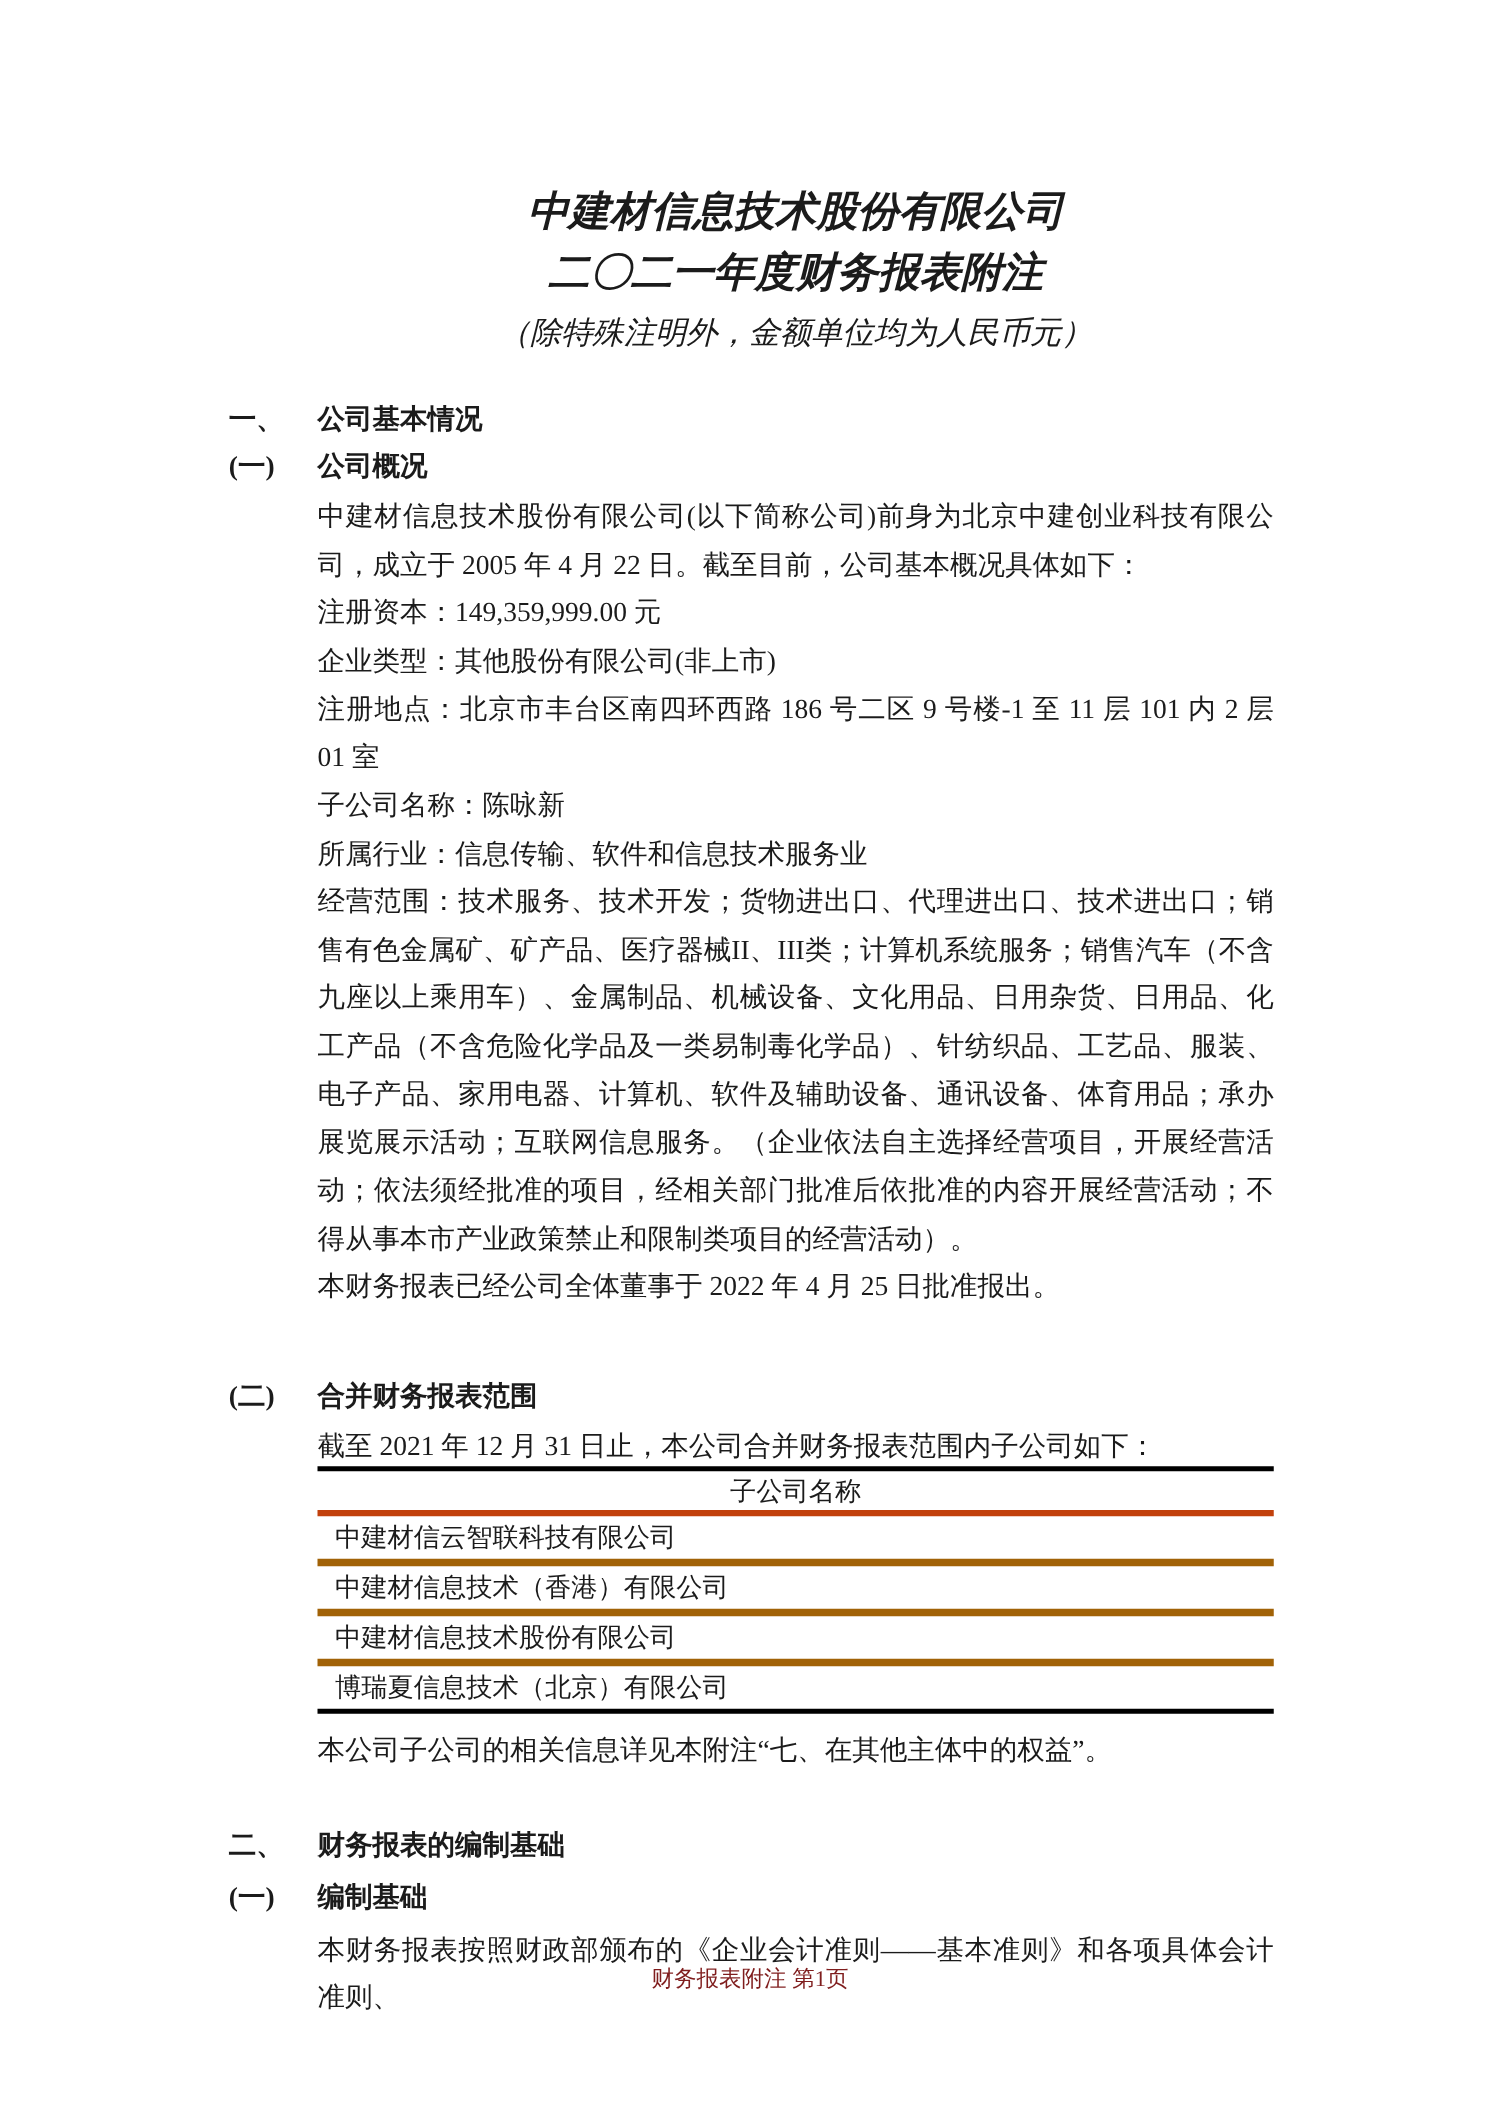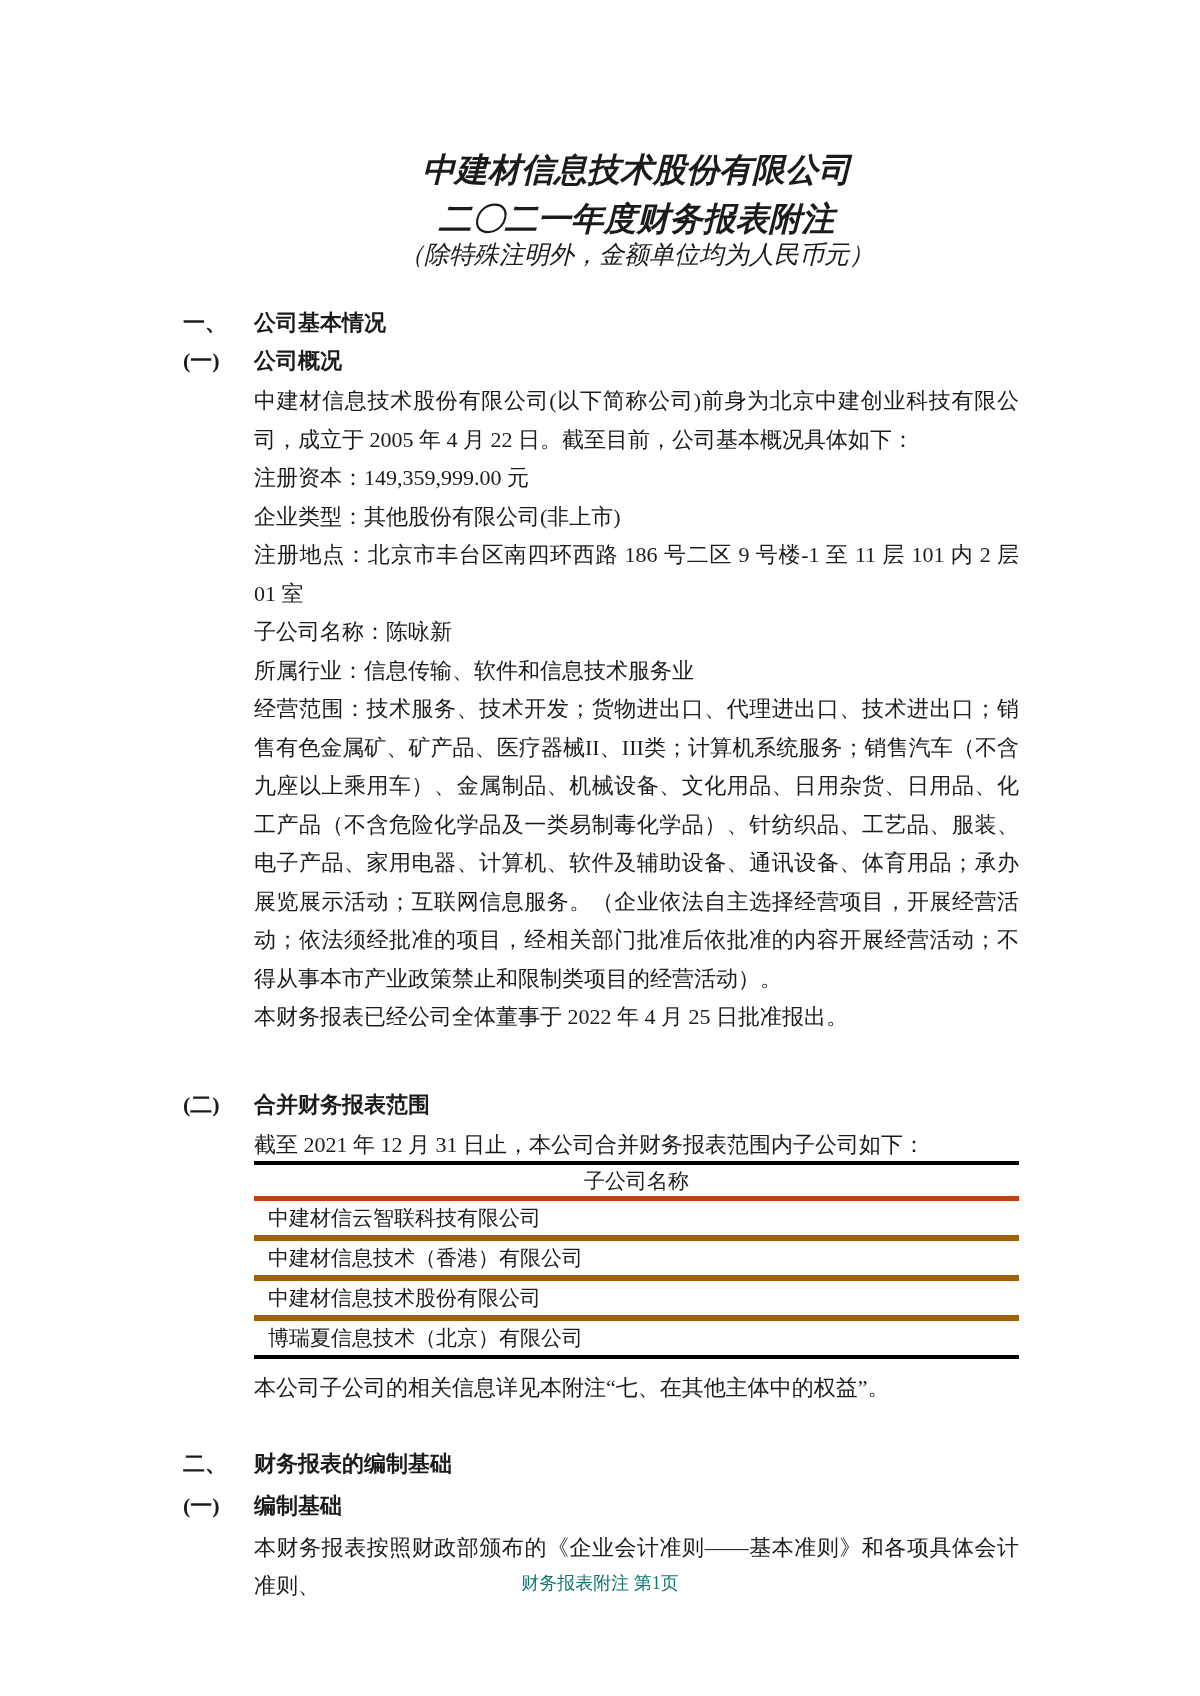--- a/index.html
+++ b/index.html
@@ -23,21 +23,21 @@
     font-style: italic;
   }
   .title {
     font-size: 33px;
     font-weight: bold;
     line-height: 34px;
     margin: 0;
   }
   .title + .title { margin-top: 15px; }
   .note {
-    margin: 4px 0 0 0;
+    margin: 16px 0 0 0;
     font-size: 25px;
     line-height: 30px;
     font-weight: normal;
   }
   
   .content { margin-left: 183px; width: 836px; }
   .h-row {
     display: flex;
     font-size: 22px;
     font-weight: bold;
@@ -86,21 +86,21 @@
   .sub-table tr:last-child td { border-bottom: none; }
   
   .footer {
     position: absolute;
     left: 0;
     right: 0;
     top: 1572px;
     text-align: center;
     font-size: 18px;
     line-height: 22px;
-    color: #0f766e;
+    color: #7f1d1d;
   }
 </style>
 </head>
 <body>
 
 <div class="page">
 
   <div class="titles">
     <h1 class="title">中建材信息技术股份有限公司</h1>
     <h1 class="title">二〇二一年度财务报表附注</h1>

